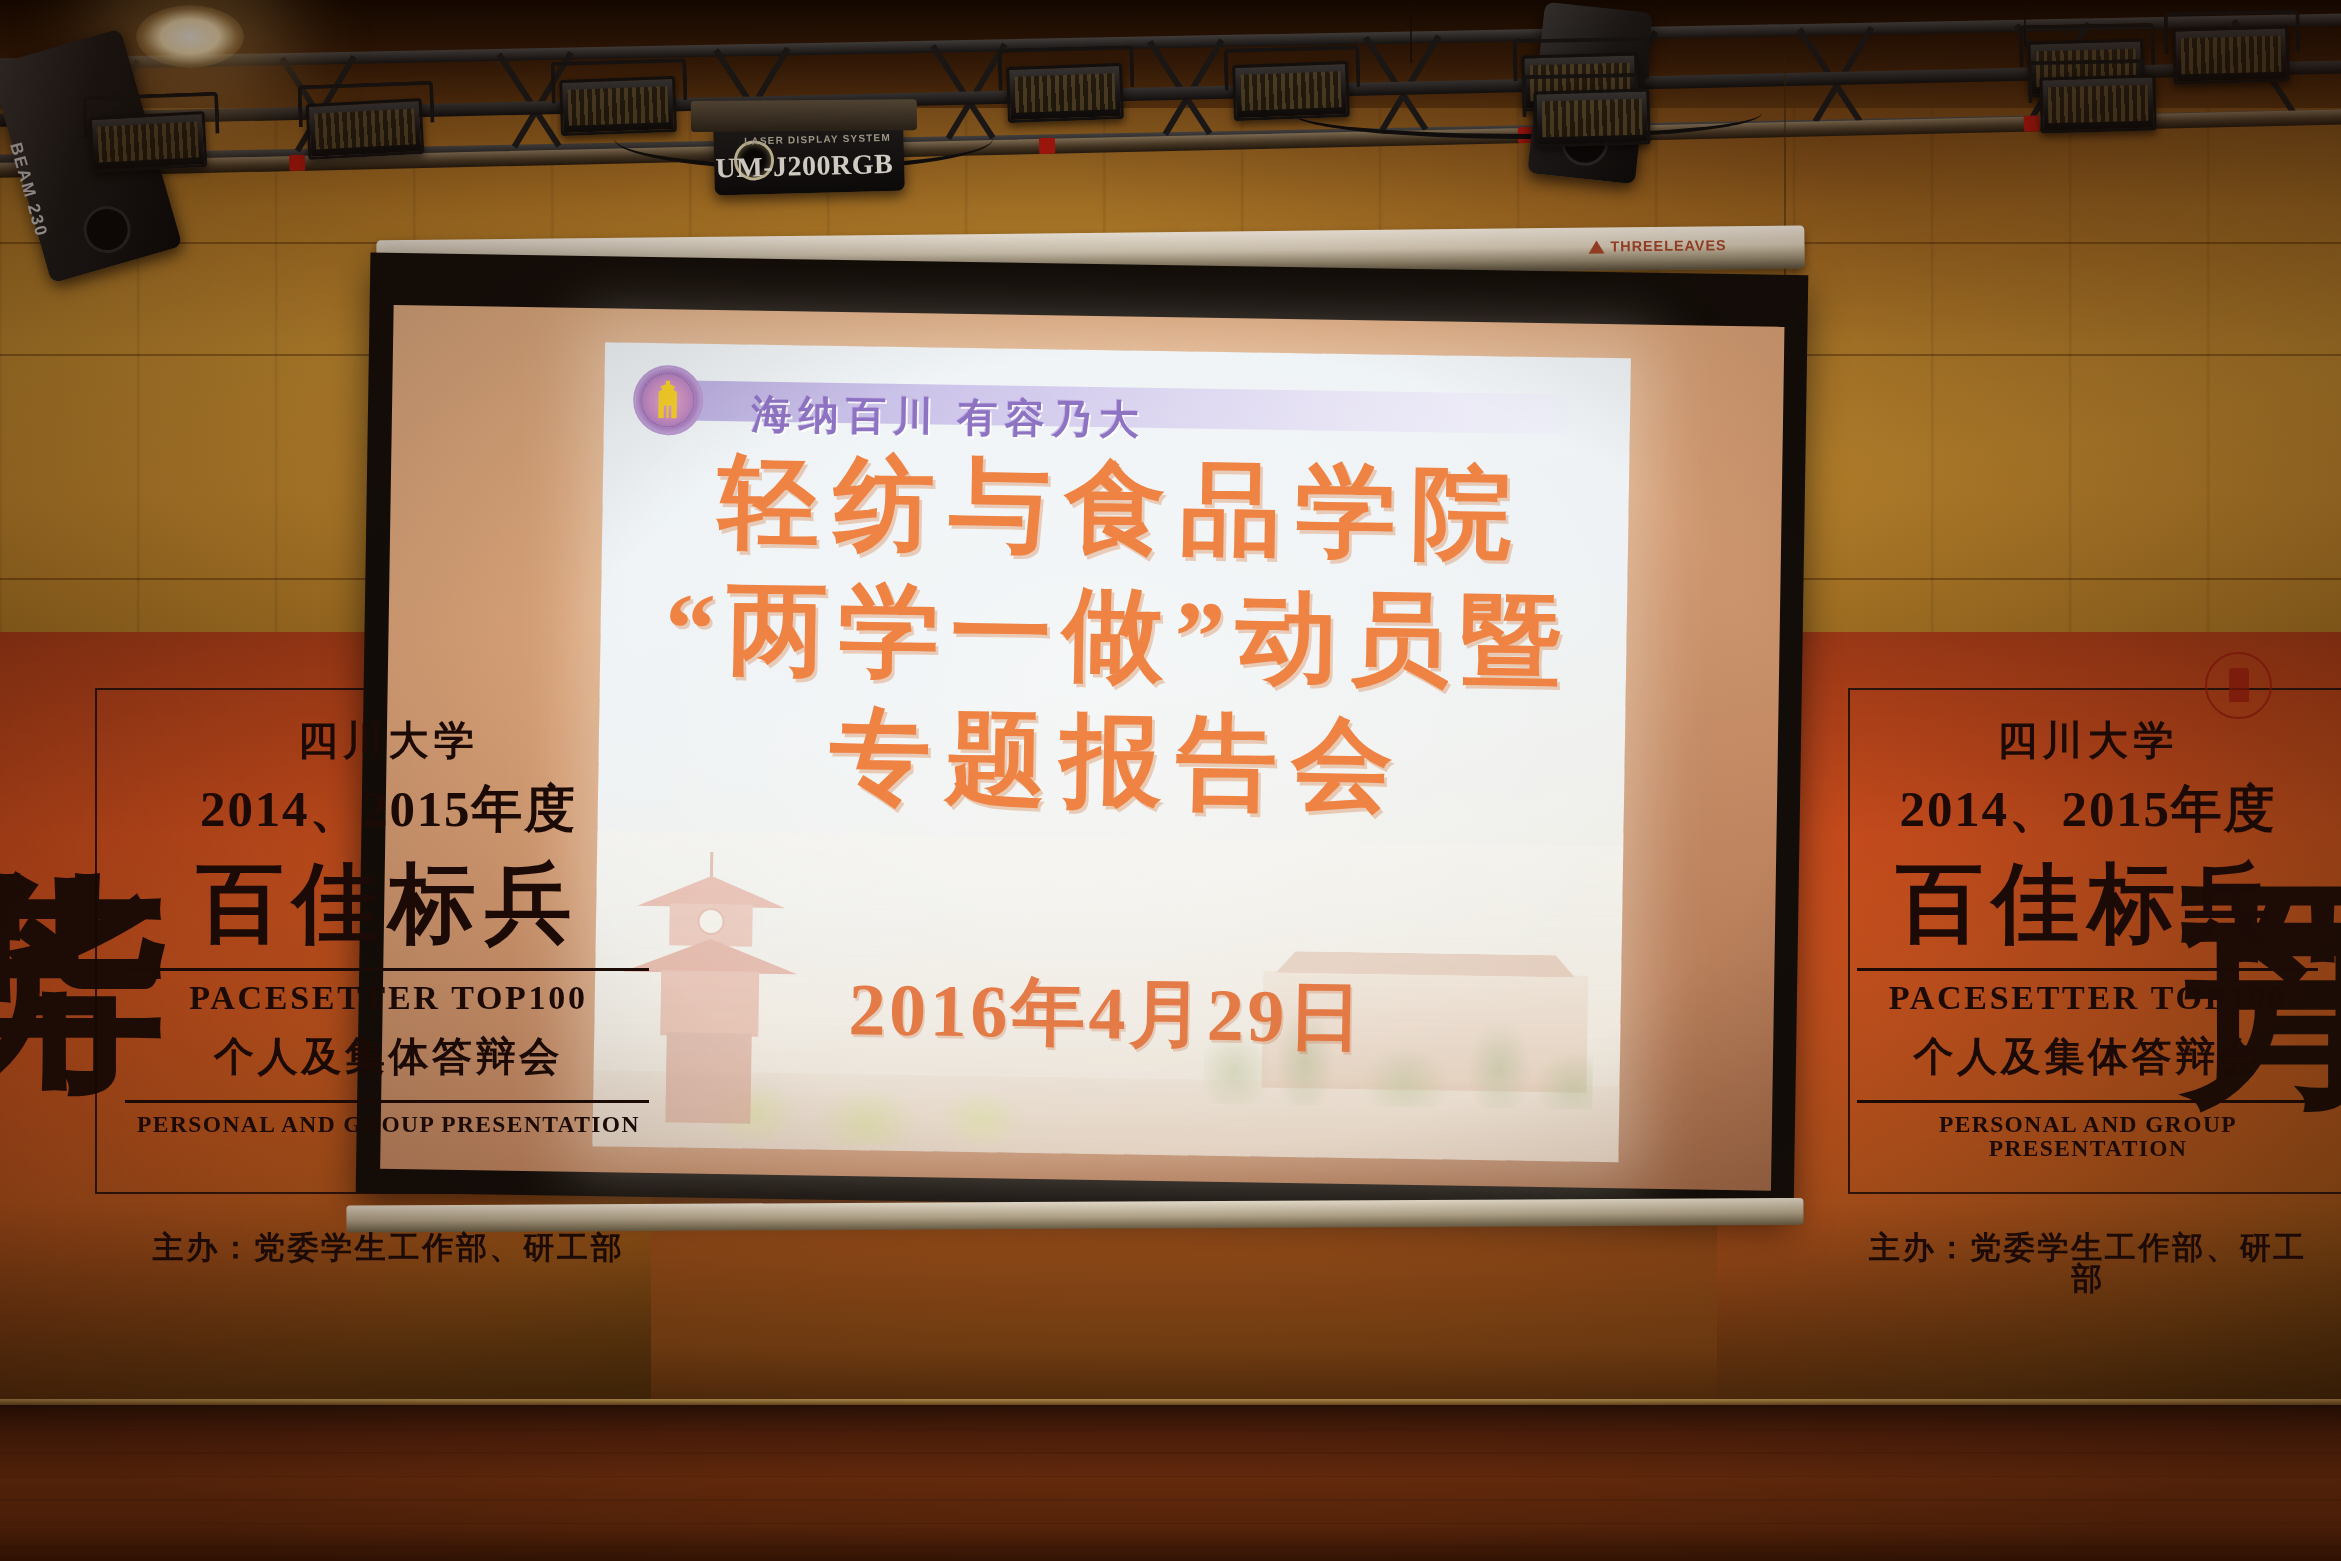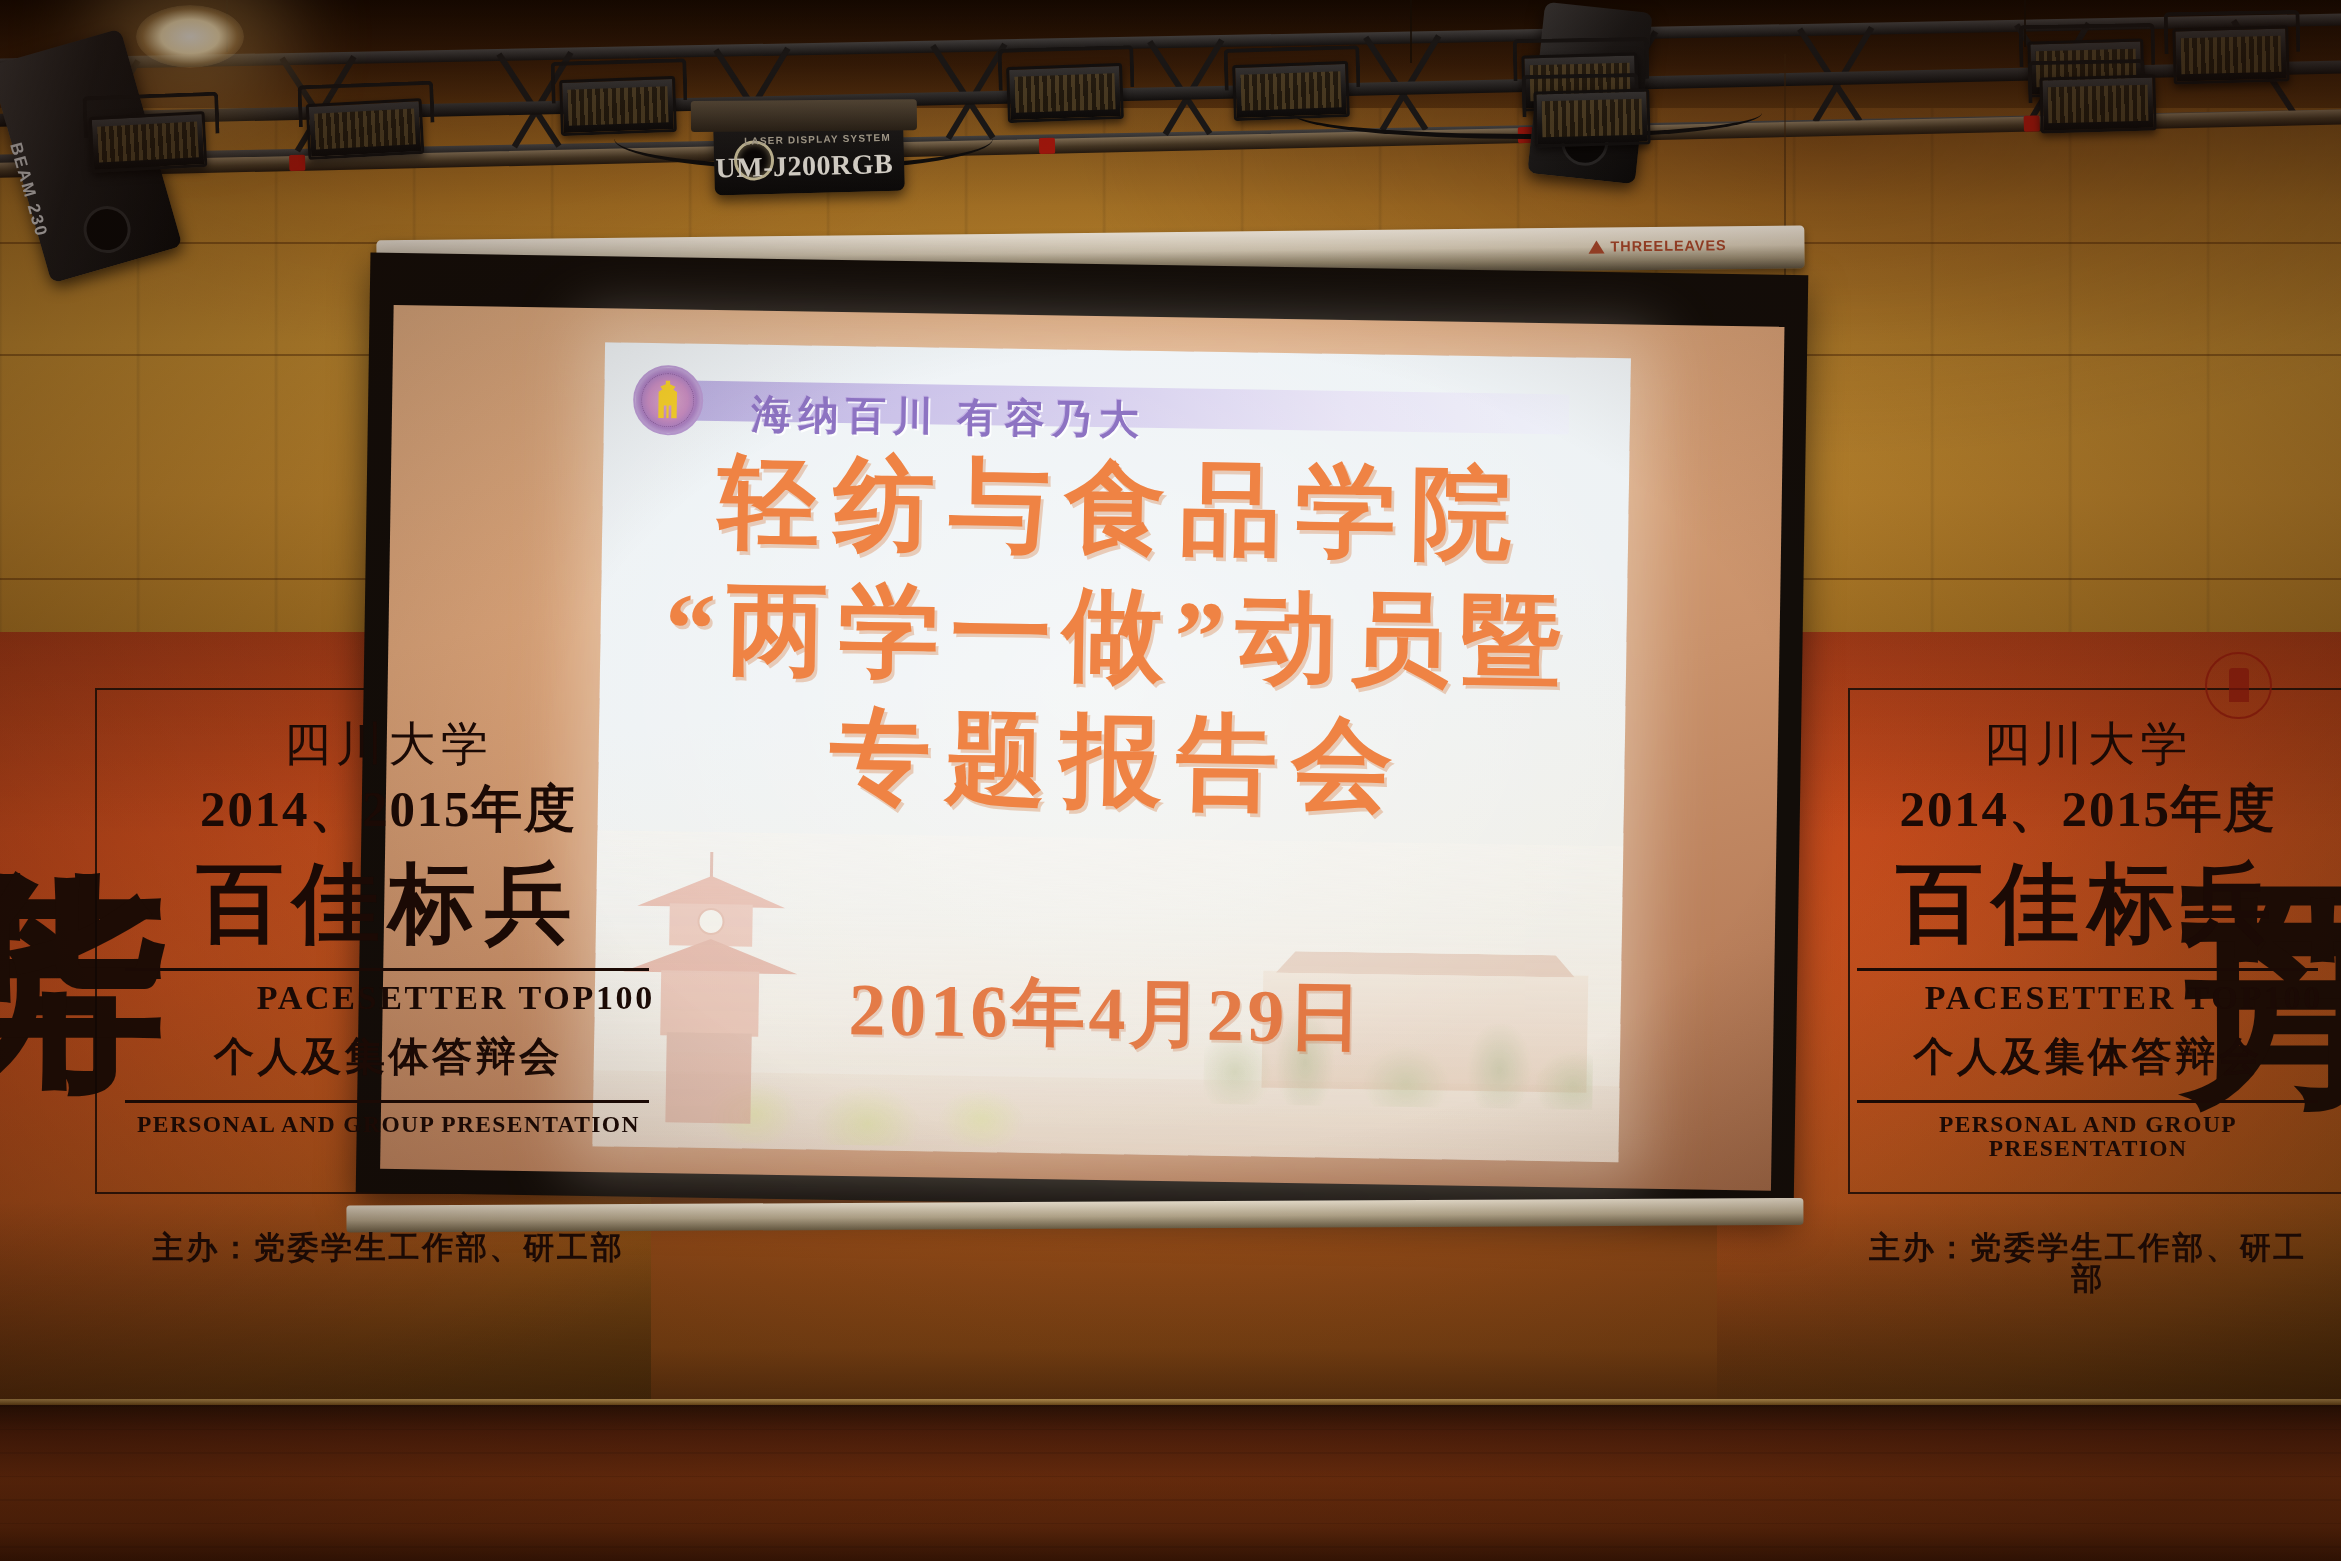--- a/index.html
+++ b/index.html
@@ -50,25 +50,25 @@
   }
 
   .banner-frame{
     position:absolute; border:2.7px solid #30160a; border-right:none;
   }
   .bl-frame{ left:131px; top:56px; width:578px; height:506px; }
   .br-frame{ left:131px; top:56px; width:560px; height:506px; }
 
   .banner-text{ position:absolute; color:#1b0a05; text-align:center; line-height:1; z-index:4;
                 font-family:"Liberation Serif", serif; }
-  .bt-uni   { font-size:47px; font-weight:400; letter-spacing:5.4px; }
+  .bt-uni   { font-size:40px; font-weight:700; letter-spacing:5.4px; }
   .bt-years { font-size:51px; font-weight:700; letter-spacing:1.8px; }
   .bt-main  { font-size:87px; font-weight:700; letter-spacing:9px; }
   .bt-rule  { height:2.7px; background:#1b0a05; }
-  .bt-en    { font-size:34px; font-weight:700; letter-spacing:2.7px; font-family:"Liberation Serif",serif;text-align:right;}
+  .bt-en    { font-size:34px; font-weight:700; letter-spacing:2.7px; font-family:"Liberation Serif",serif;}
   .bt-sub   { font-size:40px; font-weight:700; letter-spacing:3.6px; }
   .bt-en2   { font-size:23.5px; font-weight:700; letter-spacing:1.4px; }
   .bt-org   { font-size:31px; font-weight:700; letter-spacing:2.7px; }
 
   .calligraphy{
     position:absolute; color:#120804; font-family:"Liberation Serif",serif;
     font-size:208px; font-weight:700; line-height:.95; z-index:3;
     writing-mode:vertical-rl; text-orientation:upright; opacity:.92;
   }
   .seal{

